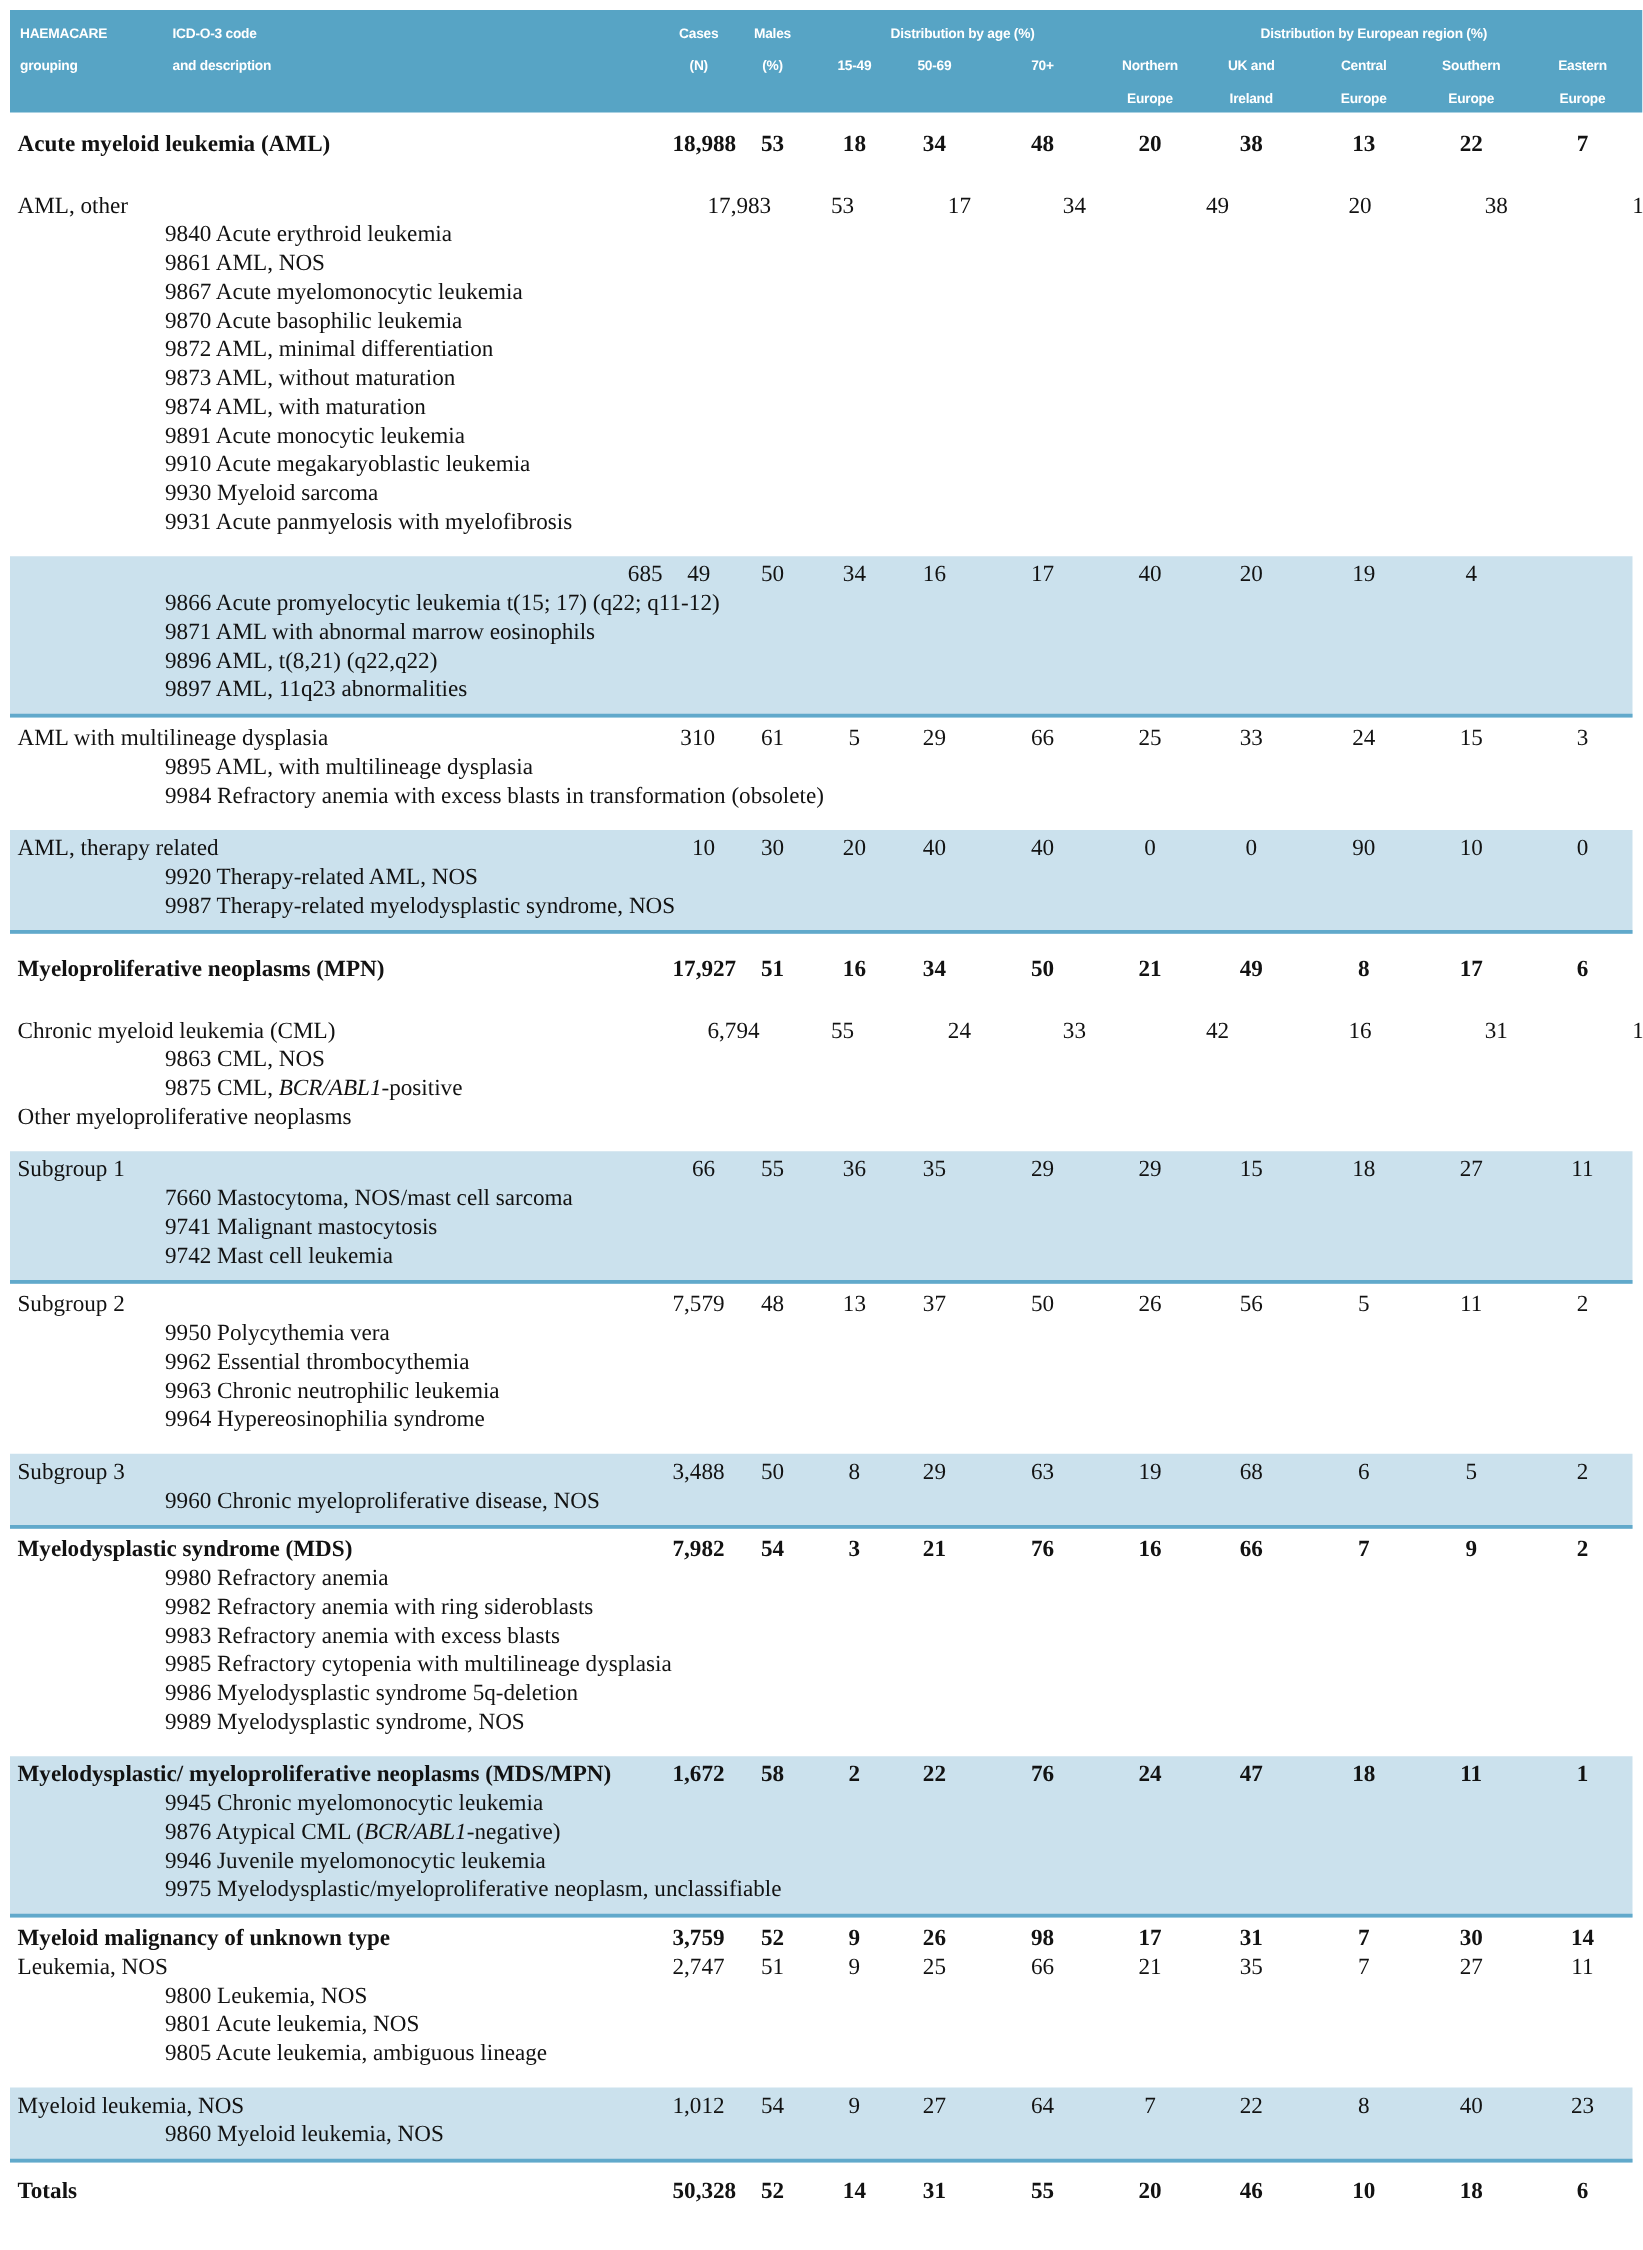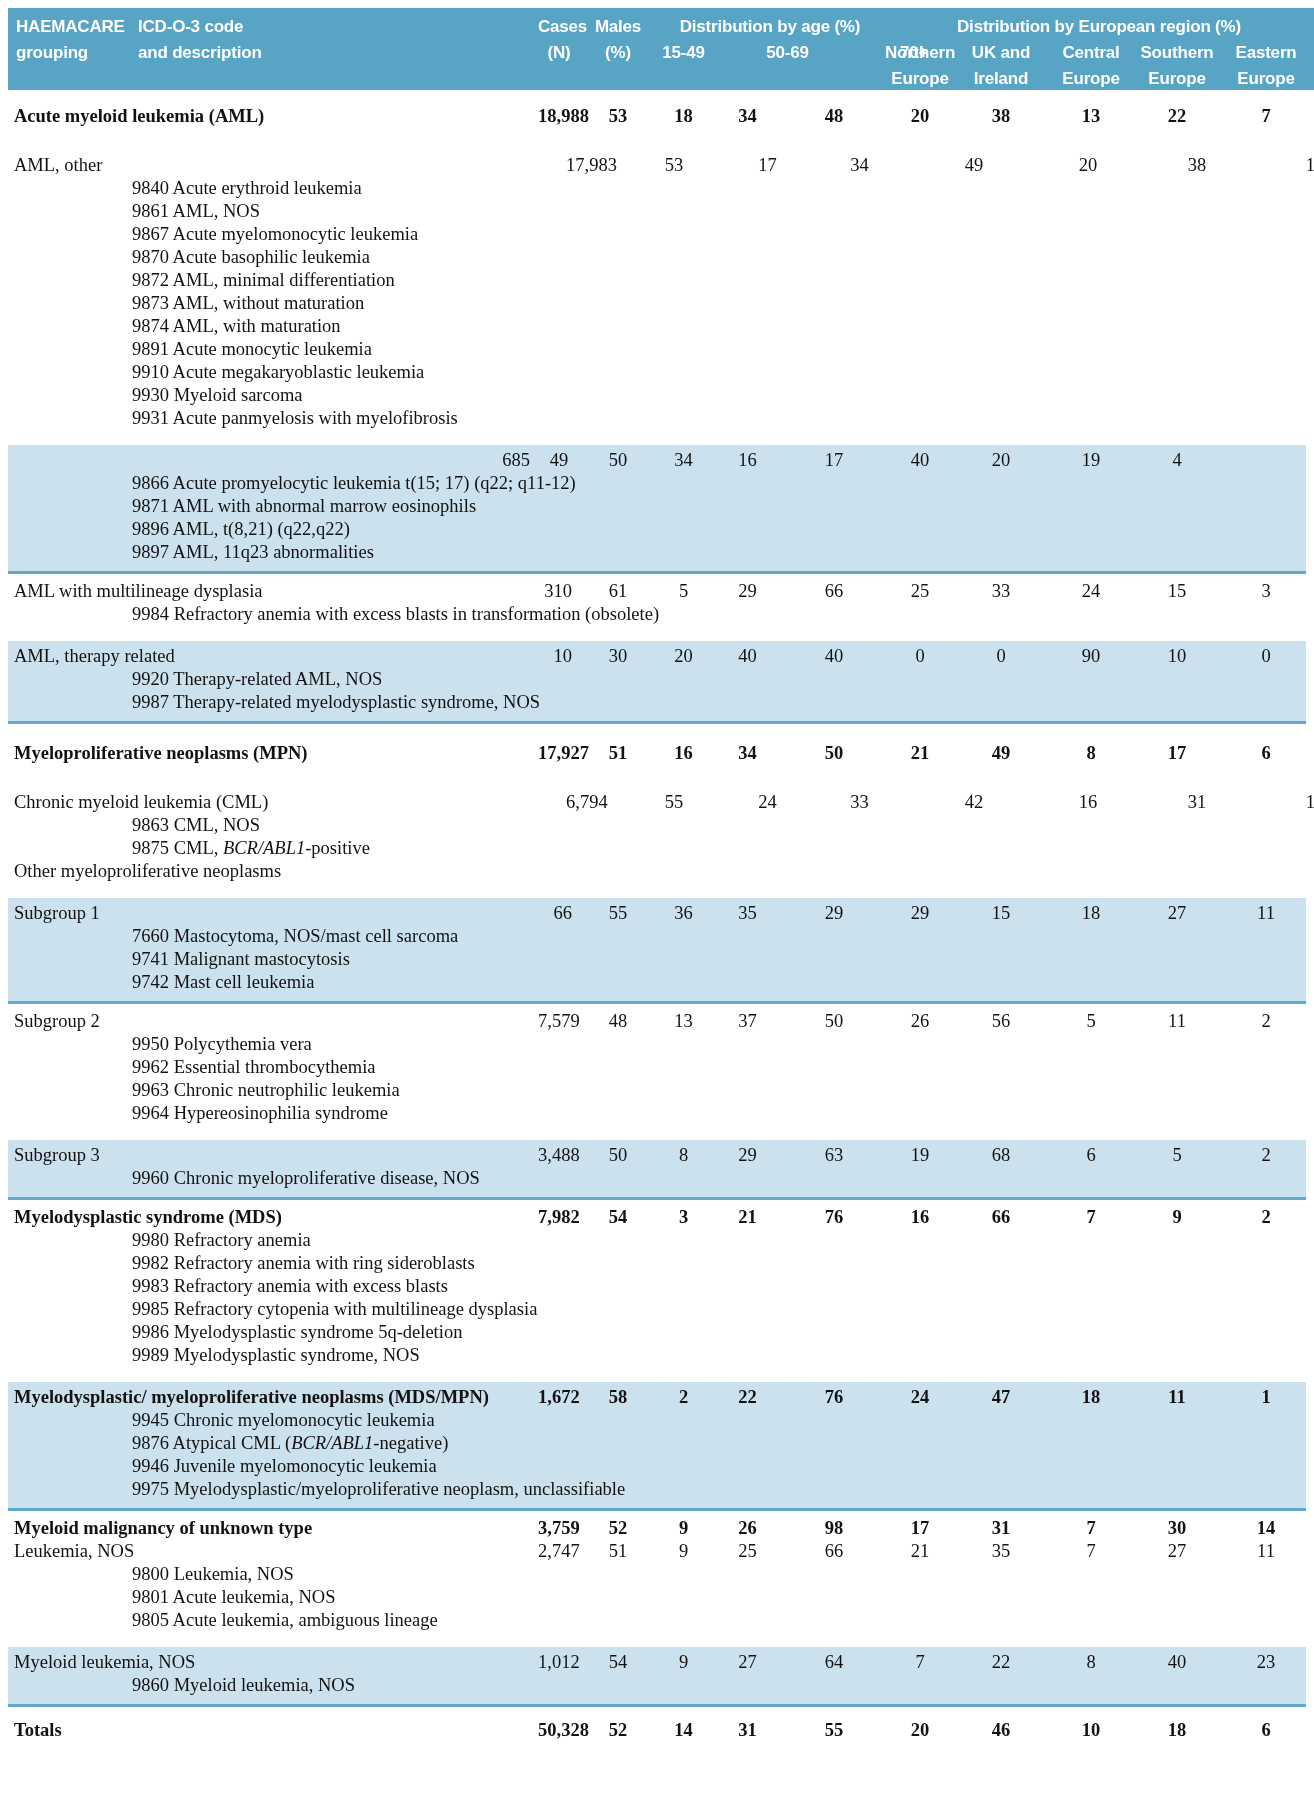--- a/index.html
+++ b/index.html
@@ -11,30 +11,30 @@
   html,body{margin:0;padding:0;}
   body{
     width:1314px;height:1800px;background:#ffffff;overflow:hidden;
     font-family:"Liberation Serif", serif;font-size:18.5px;color:var(--text);
   }
   .sheet{padding:8px 0 0 8px;width:1306px;box-sizing:border-box;}
 
   
   .thead{
     width:1306px;height:82px;background:var(--header-bg);color:#fff;
-    font-family:"Liberation Sans", sans-serif;font-weight:700;font-size:17px;
+    font-family:"Liberation Sans", sans-serif;font-weight:700;font-size:11px;
     letter-spacing:-0.2px;display:grid;
     grid-template-columns:530px 42px 76px 228px 430px;
     padding-top:6px;box-sizing:border-box;
   }
   .thead .line{height:26px;line-height:26px;text-align:center;white-space:nowrap;}
   .h-desc .line{display:flex;text-align:left;}
   .h-desc .w1{width:122px;padding-left:8px;flex:0 0 auto;}
   .h-cols{display:grid;}
-  .h-age .h-cols{grid-template-columns:55px 73px 100px;gap:40px;}
+  .h-age .h-cols{grid-template-columns:55px 73px 100px;}
   .h-region .h-cols{grid-template-columns:72px 90px 90px 82px 96px;}
 
   
   .tbody{margin-top:15px;}
   .row{
     display:grid;
     grid-template-columns:530px 42px 76px 55px 73px 100px 72px 90px 90px 82px 96px;
     line-height:23px;min-height:23px;
   }
   .cell{white-space:nowrap;overflow:visible;}
@@ -202,20 +202,23 @@
           <div class="cell num">5</div>
           <div class="cell num">29</div>
           <div class="cell num">66</div>
           <div class="cell num">25</div>
           <div class="cell num">33</div>
           <div class="cell num">24</div>
           <div class="cell num">15</div>
           <div class="cell num">3</div>
         </div>
         <div class="row code">
+          <div class="cell label">9895 AML, with multilineage dysplasia</div>
+        </div>
+        <div class="row code">
           <div class="cell label">9984 Refractory anemia with excess blasts in transformation (obsolete)</div>
         </div>
       </div>
       <div class="group band">
         <div class="row sub">
           <div class="cell label">AML, therapy related</div>
           <div class="cell num cases">10</div>
           <div class="cell num">30</div>
           <div class="cell num">20</div>
           <div class="cell num">40</div>

